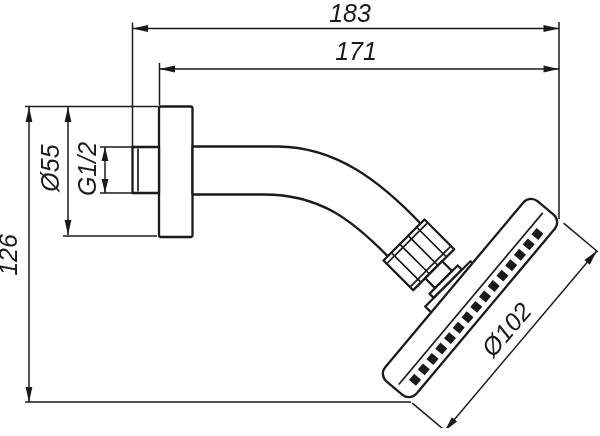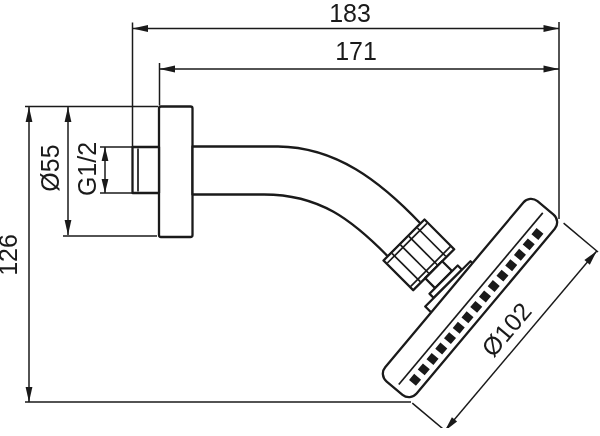--- a/index.html
+++ b/index.html
@@ -5,20 +5,21 @@
   :root { --line: #1a1a1a; --bg: #ffffff; }
   * { margin: 0; padding: 0; box-sizing: border-box; }
   html, body { background: var(--bg); }
   .canvas {
     position: relative;
     width: 600px;
     height: 428px;
     background: var(--bg);
     overflow: hidden;
     font-family: "Liberation Sans", sans-serif;
+    font-style: italic;
   }
   svg { display: block; }
   
   .p  { fill: #ffffff; stroke: var(--line); stroke-width: 2.3; stroke-linejoin: round; }
   
   .pl { fill: none; stroke: var(--line); stroke-width: 1.7; }
   
   .d  { fill: none; stroke: var(--line); stroke-width: 1.5; }
   
   .ah { fill: var(--line); stroke: none; }

